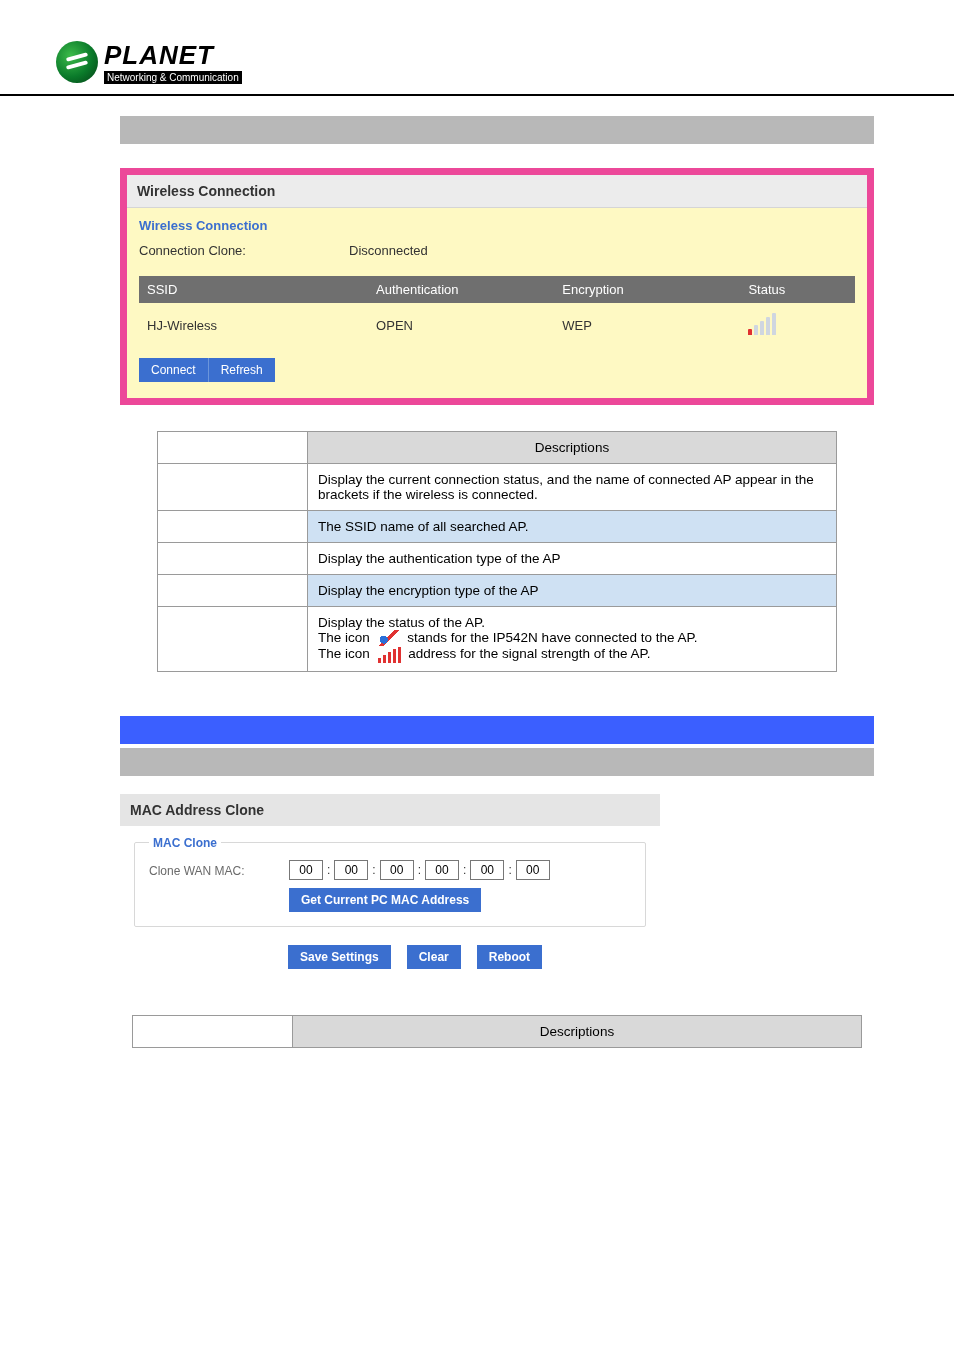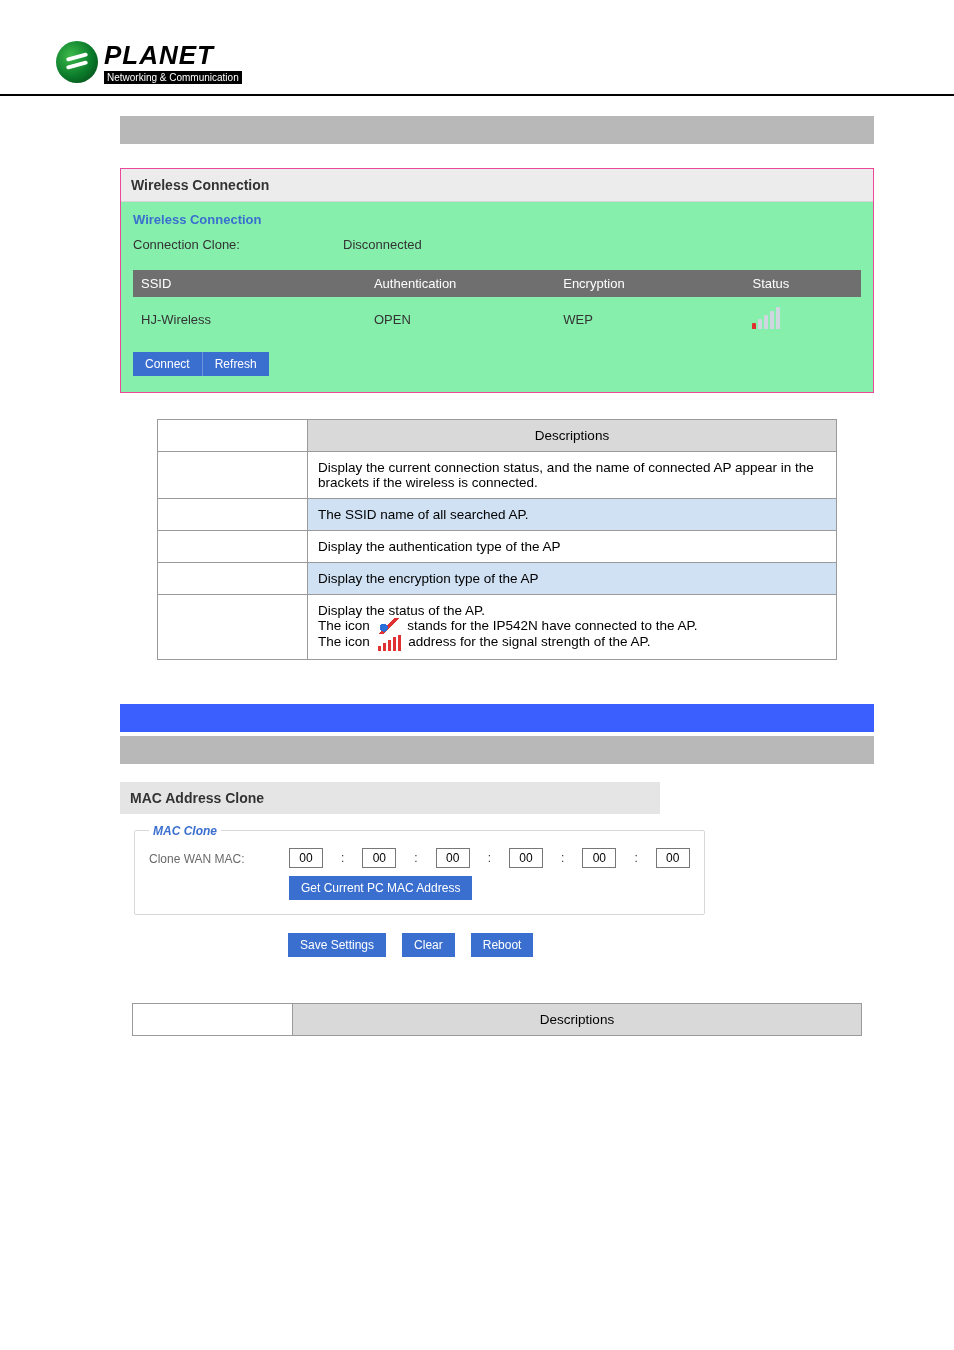--- a/index.html
+++ b/index.html
@@ -19,21 +19,21 @@
   .logo-ball::after { width: 22px; height: 4px; left: 10px; top: 22px; transform: rotate(-15deg); }
   .logo-text { display: flex; flex-direction: column; }
   .logo-brand { font-weight: 900; font-style: italic; font-size: 26px; letter-spacing: 1px; color: #000; }
   .logo-tag { font-size: 10px; color: #000; background: #000; color: #fff; padding: 1px 3px; display: inline-block; text-align: right; }
   .hr { border: none; border-top: 2px solid #000; margin: 10px 0 0 0; width: 100%; }
   .content { padding: 20px 80px 0 120px; }
   .blue-bar { background: #3b5fff; height: 28px; margin-bottom: 4px; }
   .grey-bar { background: #b8b8b8; height: 28px; margin-bottom: 24px; }
 
   
-  .panel { border: 1px solid #ec4899; background: #86efac; }
+  .panel { border: 7px solid #ec4899; background: #fef9c3; }
   .panel-title { background: #ececec; color: #333; font-weight: bold; font-size: 14px; padding: 8px 10px; border-bottom: 1px solid #d5d5d5; }
   .panel-body { padding: 8px 12px 16px 12px; }
   .fieldset-legend { color: #3b6fcf; font-weight: bold; font-size: 13px; padding: 2px 0 10px 0; }
   .status-line { display: flex; font-size: 13px; color: #333; margin-bottom: 18px; }
   .status-label { width: 210px; }
   .wtable { width: 100%; border-collapse: collapse; font-size: 13px; }
   .wtable thead td { background: #6f6f6f; color: #fff; padding: 6px 8px; }
   .wtable tbody td { padding: 10px 8px; color: #333; }
   .signal-icon { display: inline-flex; align-items: flex-end; gap: 2px; height: 22px; }
   .signal-icon span { display: inline-block; width: 4px; border-radius: 1px 1px 0 0; }
@@ -60,29 +60,29 @@
     margin: 0 2px;
   }
   .inline-icon-bars { display: inline-flex; align-items: flex-end; gap: 2px; height: 16px; vertical-align: middle; margin: 0 4px; }
   .inline-icon-bars span { display: inline-block; width: 3px; background: #e03232; }
   .body-text { font-size: 14.5px; line-height: 1.7; color: #000; margin-top: 14px; }
 
   .mac-panel { width: 540px; margin-top: 18px; border: 0; }
   .mac-title { background: #e5e5e5; color: #333; font-weight: bold; font-size: 14px; padding: 8px 10px; }
   .mac-body { padding: 10px 14px 18px 14px; }
   .mac-fieldset { border: 1px solid #d8d8d8; border-radius: 2px; padding: 10px 14px 14px 14px; }
-  .mac-legend { color: #3b6fcf; font-weight: bold; font-size: 12px; padding: 0 4px; font-style: italic; }
+  .mac-legend { color: #3b6fcf; font-weight: bold; font-size: 12px; padding: 0 4px; }
   .mac-row { display: flex; align-items: flex-start; gap: 20px; }
   .mac-label { font-size: 12px; color: #6a6a6a; width: 120px; padding-top: 4px; }
-  .mac-inputs { display: flex; align-items: center; gap: 16px; }
+  .mac-inputs { display: flex; align-items: center; gap: 2px; }
   .mac-inputs input { width: 34px; height: 20px; text-align: center; font-size: 12px; border: 1px solid #777; }
   .mac-inputs .colon { font-size: 12px; color: #333; padding: 0 2px; }
   .mac-btn-wrap { margin-top: 8px; }
   .mac-actions { margin: 18px 0 0 154px; display: flex; gap: 16px; }
-  .mac-actions .btn, .mac-btn-wrap .btn { margin-top: 0; }
+  .mac-actions .btn, .mac-btn-wrap .btn { margin-top: 0; font-weight: bold; }
 
   .desc-table2 { width: 730px; margin: 28px auto 0 auto; border-collapse: collapse; font-size: 13.5px; }
   .desc-table2 th, .desc-table2 td { border: 1px solid #9a9a9a; padding: 8px 10px; }
   .desc-table2 th.keycol { width: 160px; background: #fff; }
   .desc-table2 th.desccol { background: #d9d9d9; text-align: center; font-weight: normal; }
 
 </style>
 </head>
 <body>
 

